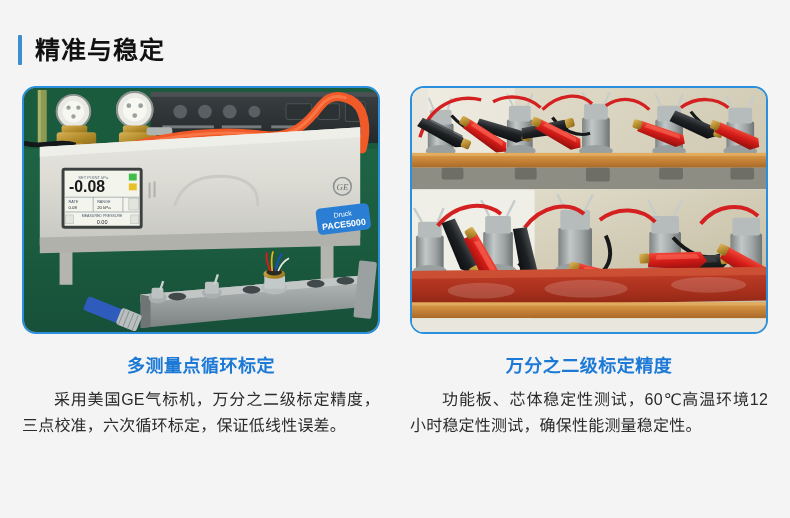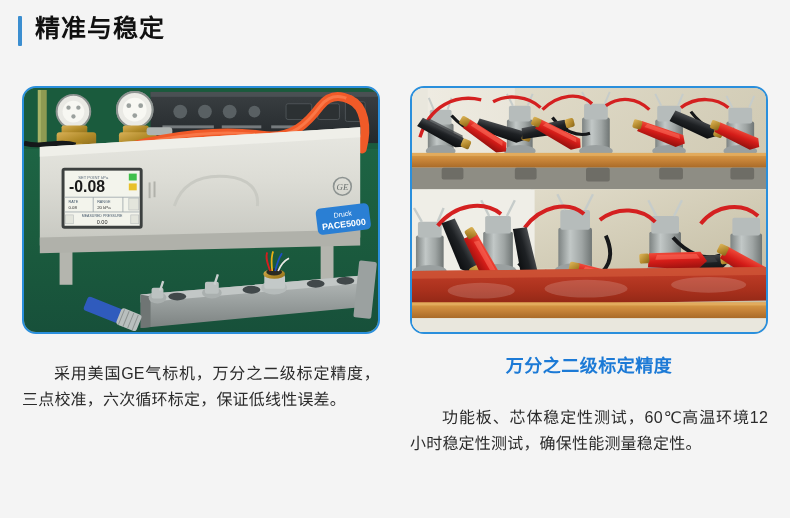--- a/index.html
+++ b/index.html
@@ -15,22 +15,23 @@
     background: #f4f4f4;
     font-family: "Liberation Sans", "DejaVu Sans", sans-serif;
     color: #1a1a1a;
     position: relative;
   }
 
   
   .page-heading {
     position: absolute;
     left: 18px;
-    top: 16px;
+    top: 32px;
     display: flex;
+    align-items: center;
     height: 36px;
   }
   .heading-accent-bar {
     width: 4px;
     height: 30px;
     background: #3b8ed0;
     border-radius: 1px;
     margin-right: 13px;
   }
   .heading-text {
@@ -74,21 +75,21 @@
   }
   .caption-title {
     text-align: center;
     font-size: 18px;
     font-weight: bold;
     color: #1c7ad6;
     line-height: 1.2;
     letter-spacing: 0.5px;
   }
   .caption-body {
-    margin-top: 27px;
+    margin-top: 9px;
     font-size: 16px;
     line-height: 1.62;
     color: #2b2b2b;
     text-indent: 2em;
     text-align: justify;
     text-justify: inter-ideograph;
     letter-spacing: 0.2px;
   }
 </style>
 </head>
@@ -273,20 +274,21 @@
           </g>
         </g>
 
         <rect x="336" y="176" width="18" height="58" rx="2" fill="#9ba1a0" transform="rotate(6 345 205)"></rect>
 
         <rect x="0" y="0" width="358" height="248" fill="none"></rect>
       </svg>
     </div>
 
     <div class="caption-block">
+      <div class="caption-title">多测量点循环标定</div>
       <div class="caption-body">采用美国GE气标机，万分之二级标定精度，三点校准，六次循环标定，保证低线性误差。</div>
     </div>
   </div>
 
   <div class="feature-card">
 
     <div class="photo-frame">
       <svg viewBox="0 0 358 248" preserveAspectRatio="none">
         <defs>
           <linearGradient id="wallG" x1="0" y1="0" x2="1" y2="1">

